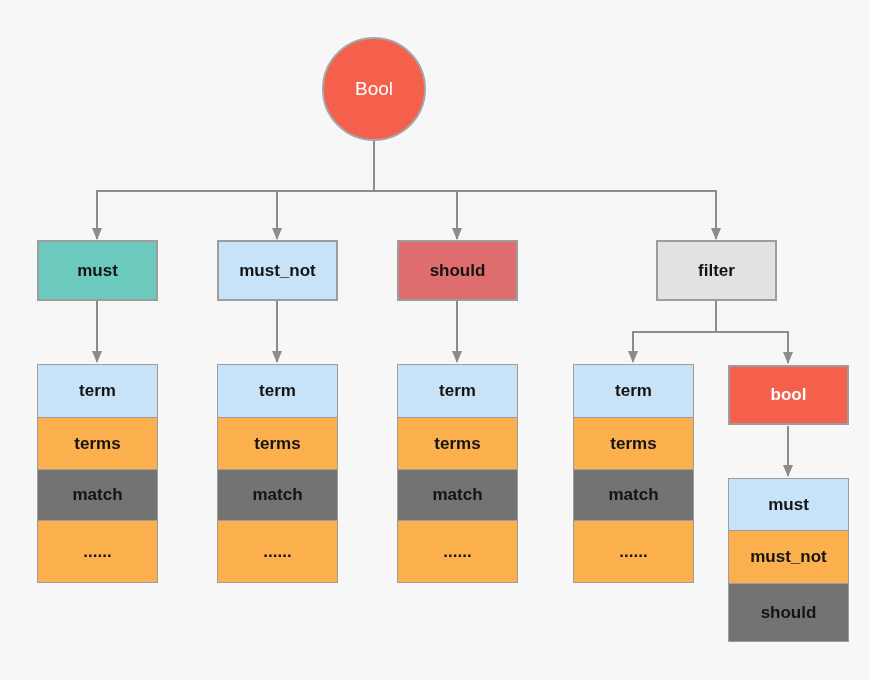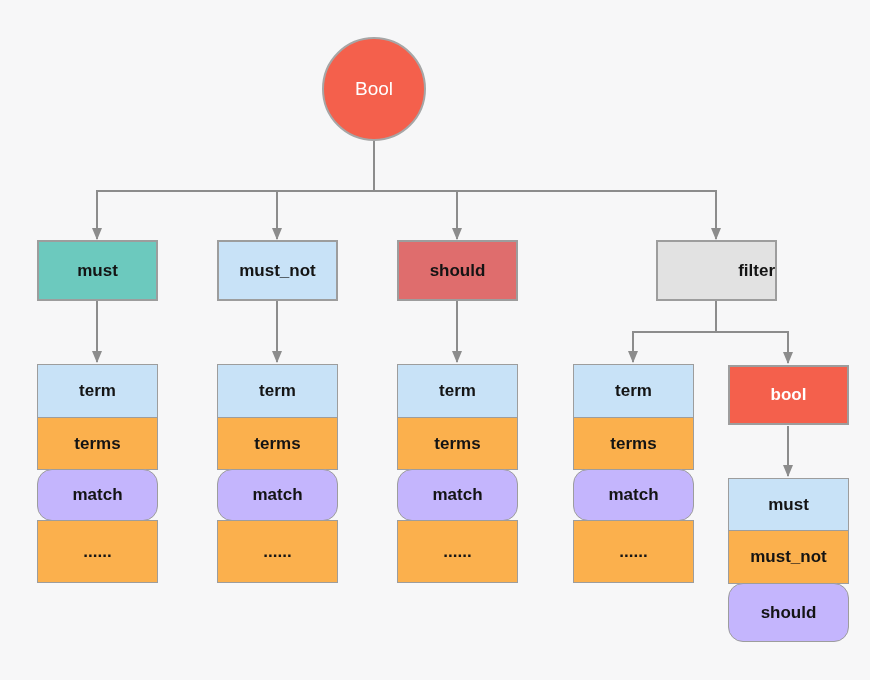--- a/index.html
+++ b/index.html
@@ -50,21 +50,21 @@
     font-size: 17px;
     font-weight: 700;
     color: #141414;
   }
   .fill-teal    { background: #6CC9BE; }
   .fill-lightblue { background: #C8E2F7; }
   .fill-mutedred { background: #DF6D6D; }
   .fill-gray    { background: #E2E2E2; }
   .fill-red     { background: #F4604C; color: #FFFFFF; }
   .fill-orange  { background: #FBB04D; text-align: right; }
-  .fill-cyan    { background: #c4b5fd; border-radius: 15px; }
+  .fill-cyan    { background: #737373; }
   .stack {
     position: absolute;
     width: 121px;
     display: flex;
     flex-direction: column;
   }
   .cell {
     border: 1px solid #9D9D9D;
     margin-top: -1px;
     box-sizing: border-box;
@@ -126,21 +126,21 @@
 
   <div class="box fill-teal" style="left:37px;">
     <span>must</span>
   </div>
   <div class="box fill-lightblue" style="left:217px;">
     <span>must_not</span>
   </div>
   <div class="box fill-mutedred" style="left:397px;">
     <span>should</span>
   </div>
-  <div class="box fill-gray" style="left:656px;justify-content:flex-end;">
+  <div class="box fill-gray" style="left:656px;">
     <span>filter</span>
   </div>
 
   <div class="stack" style="left:37px;top:364px;">
     <div class="cell fill-lightblue" style="height:54px;">term</div>
     <div class="cell fill-orange" style="height:53px;">terms</div>
     <div class="cell fill-cyan" style="height:52px;">match</div>
     <div class="cell fill-orange" style="height:63px;">......</div>
   </div>
 

